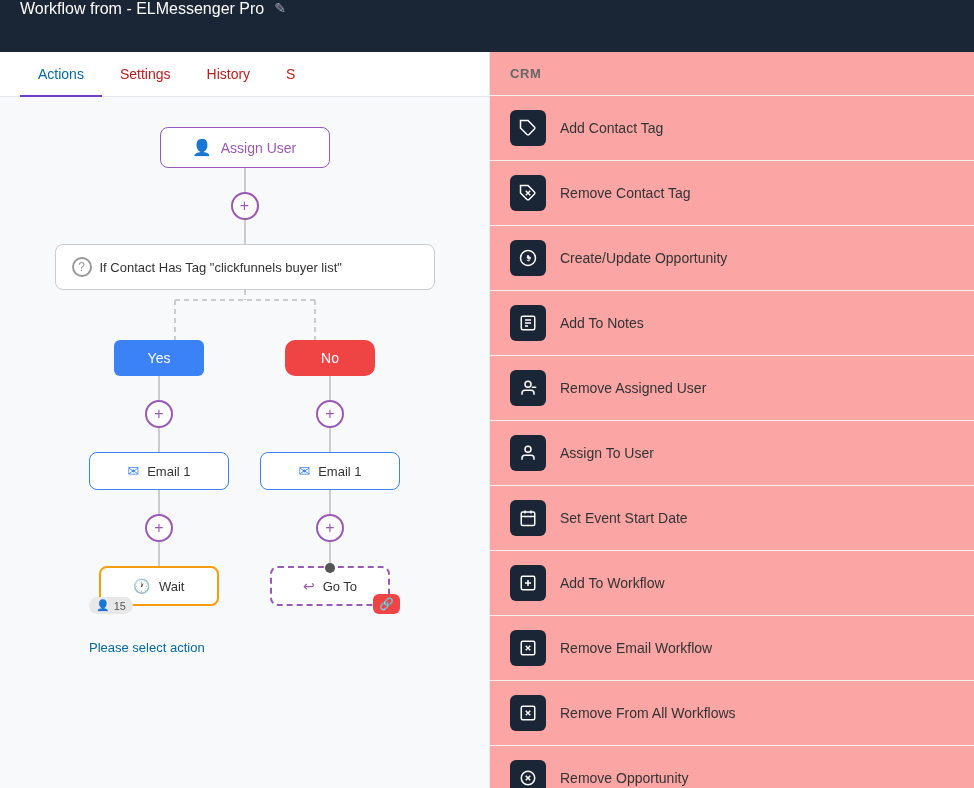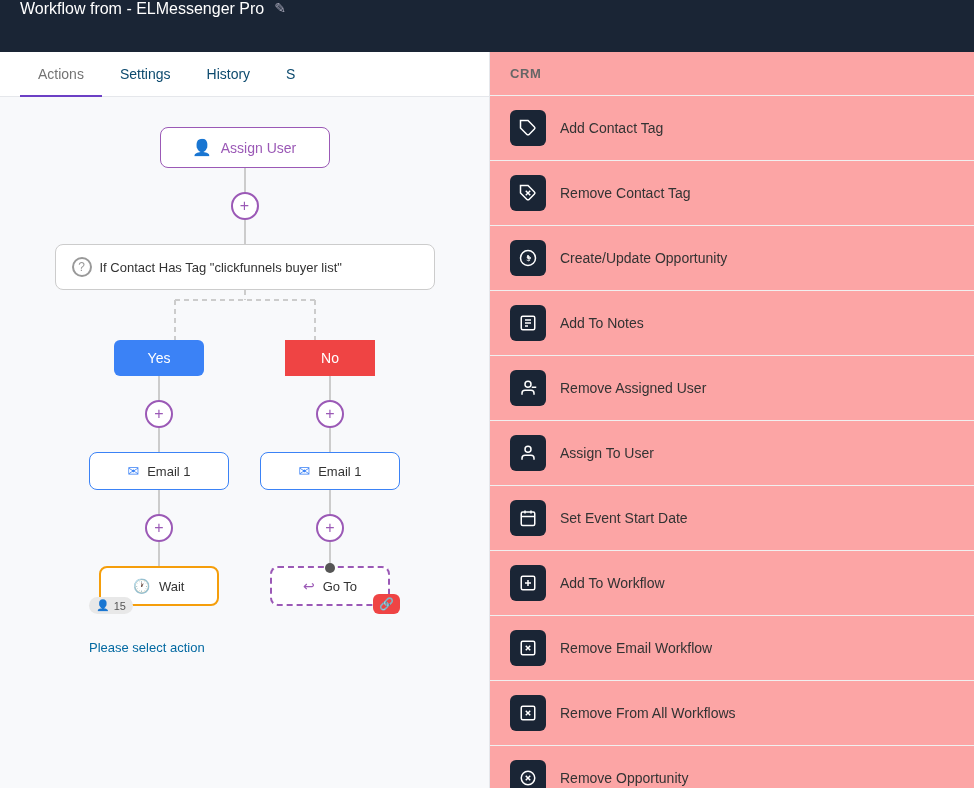--- a/index.html
+++ b/index.html
@@ -47,27 +47,27 @@
     .tabs {
       display: flex;
       border-bottom: 1px solid #e5e7eb;
       padding: 0 20px;
       flex-shrink: 0;
       background: #fff;
     }
     .tab {
       padding: 14px 18px;
       font-size: 14px;
-      color: #0c4a6e;
+      color: #b91c1c;
       cursor: pointer;
       position: relative;
       font-weight: 400;
     }
     .tab.active {
-      color: #737373;
+      color: #0369a1;
       font-weight: 500;
     }
     .tab.active::after {
       content: '';
       position: absolute;
       bottom: -1px;
       left: 0;
       right: 0;
       height: 2px;
       background: #6c3fc5;
@@ -185,21 +185,21 @@
       padding: 10px 28px;
       font-size: 14px;
       font-weight: 500;
       cursor: pointer;
       min-width: 90px;
     }
     .no-btn {
       background: #ef4444;
       color: #fff;
       border: none;
-      border-radius: 0;
+      border-radius: 10px;
       padding: 10px 28px;
       font-size: 14px;
       font-weight: 500;
       cursor: pointer;
       min-width: 90px;
     }
 
     .email-node {
       border: 1.5px solid #3b82f6;
       border-radius: 8px;

